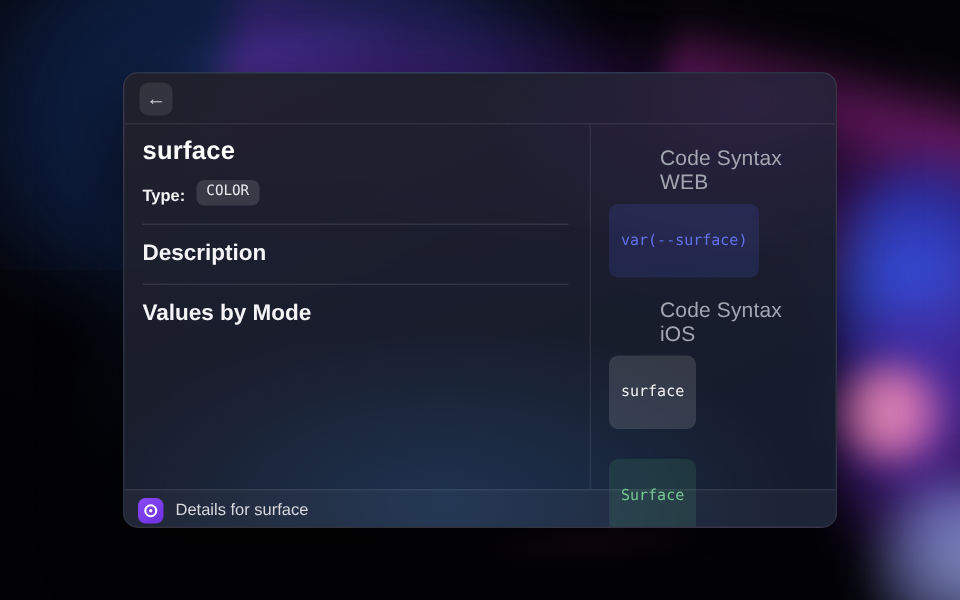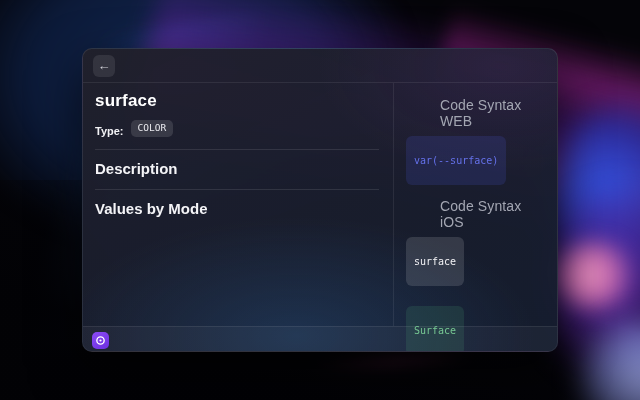--- a/index.html
+++ b/index.html
@@ -190,16 +190,17 @@
 
   </div>
 
   <div class="win-footer">
     <div class="footer-icon">
       <svg width="11" height="11" viewBox="0 0 12 12">
         <circle cx="6" cy="6" r="4" fill="none" stroke="#ffffff" stroke-width="1.5"></circle>
         <circle cx="6" cy="6" r="1.2" fill="#ffffff"></circle>
       </svg>
     </div>
+    <span class="footer-status">Details for surface</span>
 
   </div>
 
 </div>
 
 </body></html>

